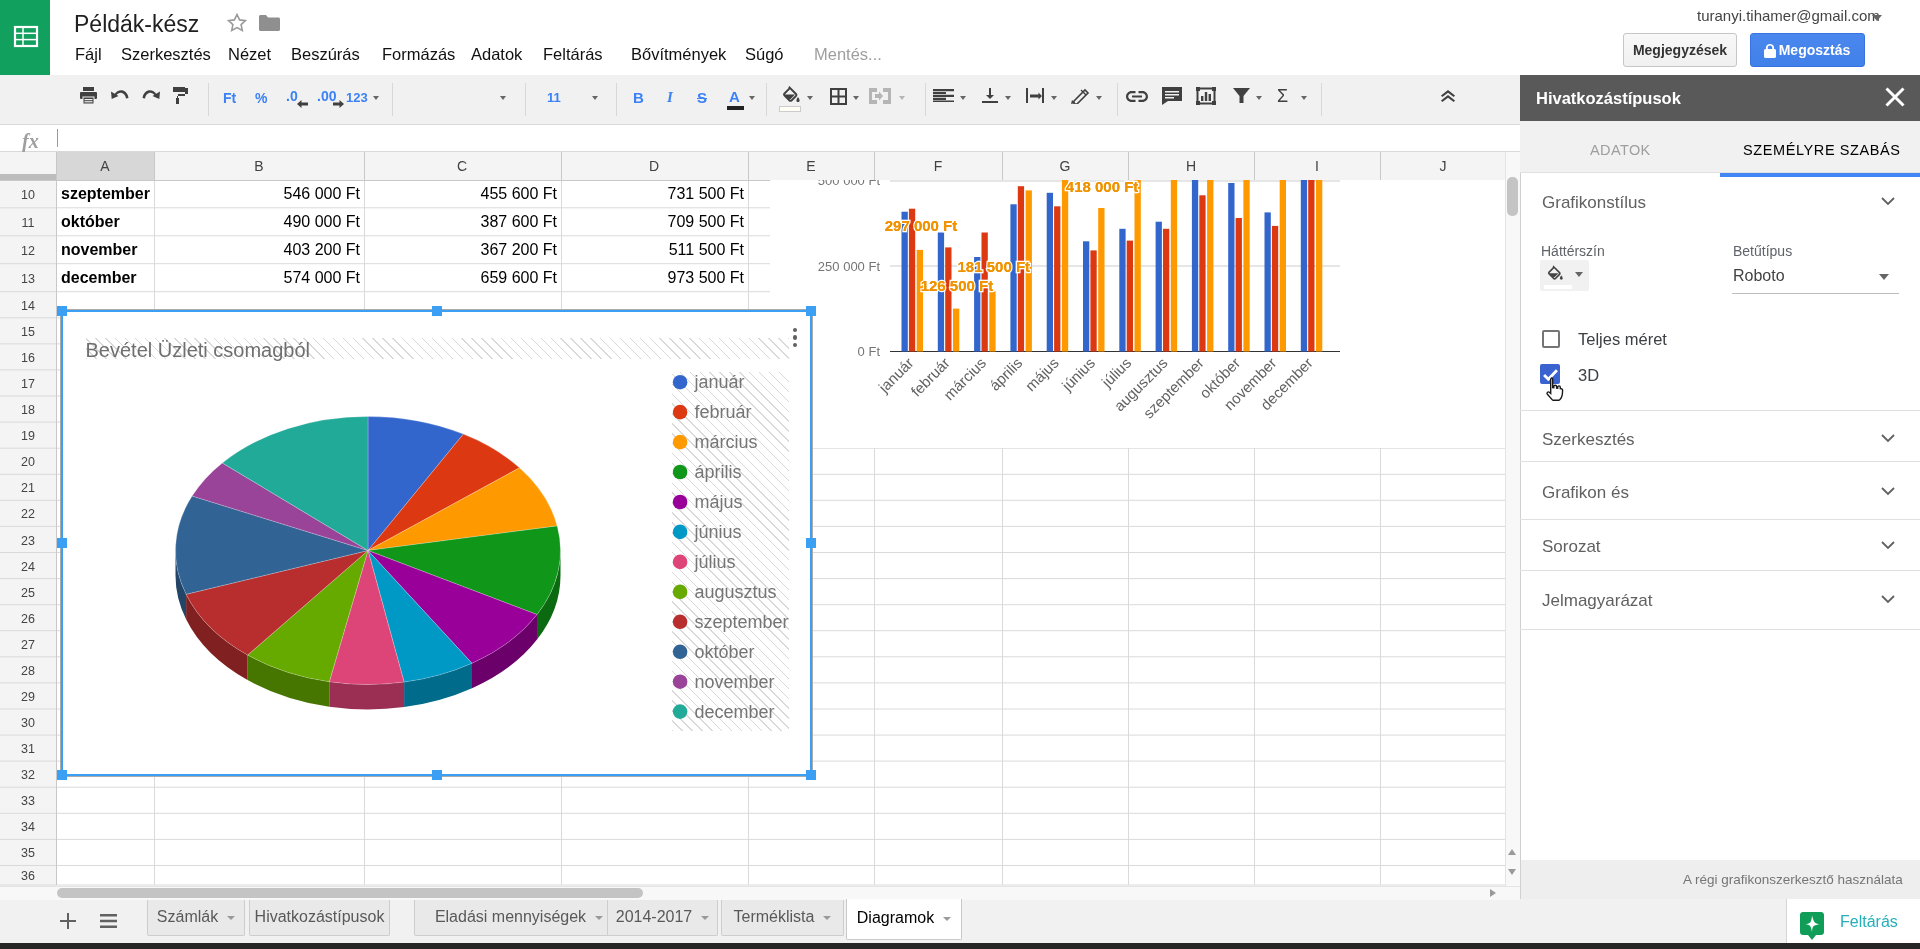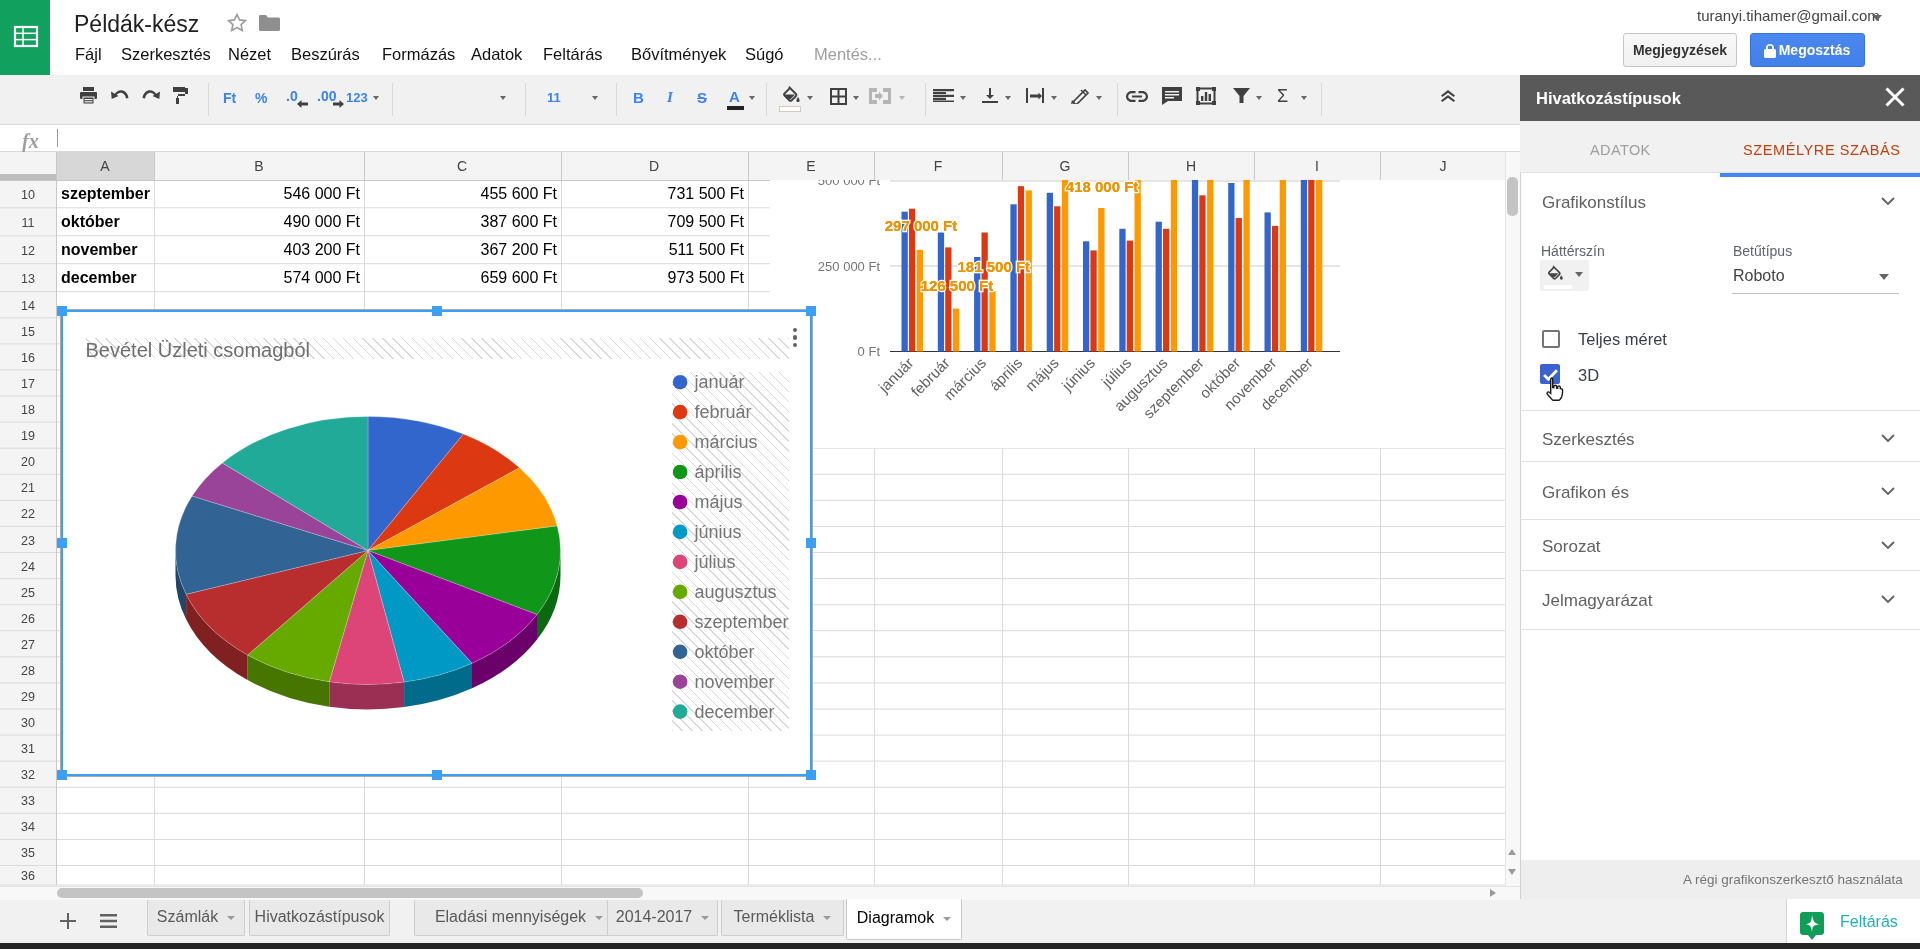--- a/index.html
+++ b/index.html
@@ -422,21 +422,21 @@
 <div class="abs" style="left:1505px;top:152px;width:15px;height:734px;background:#f8f8f8;border-left:1px solid #e4e4e4"></div>
 <div class="abs" style="left:1507px;top:177px;width:11px;height:39px;background:#c4c4c4;border-radius:5px"></div>
 <div class="abs" style="left:1508px;top:849px;width:0;height:0;border-left:4.5px solid transparent;border-right:4.5px solid transparent;border-bottom:6px solid #9a9a9a"></div>
 <div class="abs" style="left:1508px;top:869px;width:0;height:0;border-left:4.5px solid transparent;border-right:4.5px solid transparent;border-top:6px solid #9a9a9a"></div>
 <div class="abs" id="panel"></div>
 <div class="abs" id="panelhead"><span style="margin-left:16px">Hivatkozástípusok</span><svg style="position:absolute;right:15px;top:12px" width="20" height="20" viewBox="0 0 20 20">
       <path d="M1.5 1.5l17 17M18.5 1.5l-17 17" stroke="#fff" stroke-width="3"></path>
     </svg></div>
 <div class="abs" id="tabs">
     <span style="position:absolute;left:70px;top:21px;color:#9e9e9e;letter-spacing:.4px">ADATOK</span>
-    <span style="position:absolute;left:223px;top:21px;color:#c2410c;letter-spacing:.6px">SZEMÉLYRE SZABÁS</span>
+    <span style="position:absolute;left:223px;top:21px;color:#000000;letter-spacing:.6px">SZEMÉLYRE SZABÁS</span>
   </div>
 <div class="abs" id="bluetab"></div>
 <div class="sect" style="left:1542px;top:193px">Grafikonstílus</div>
 <svg class="chev" style="left:1881px;top:197px" width="14" height="9" viewBox="0 0 14 9">
     <path d="M1 1l6 6 6-6" stroke="#616161" stroke-width="1.8" fill="none"></path>
   </svg>
 <div class="small" style="left:1541px;top:243px">Háttérszín</div>
 <div class="abs" style="left:1540px;top:260px;width:49px;height:31px;background:#f1f1f1;border-radius:2px"></div>
 <div class="abs" style="left:1544px;top:285px;width:28px;height:4px;background:#fff"></div>
 <svg class="abs" style="left:1546px;top:265px" width="18" height="17" viewBox="0 0 20 18">

